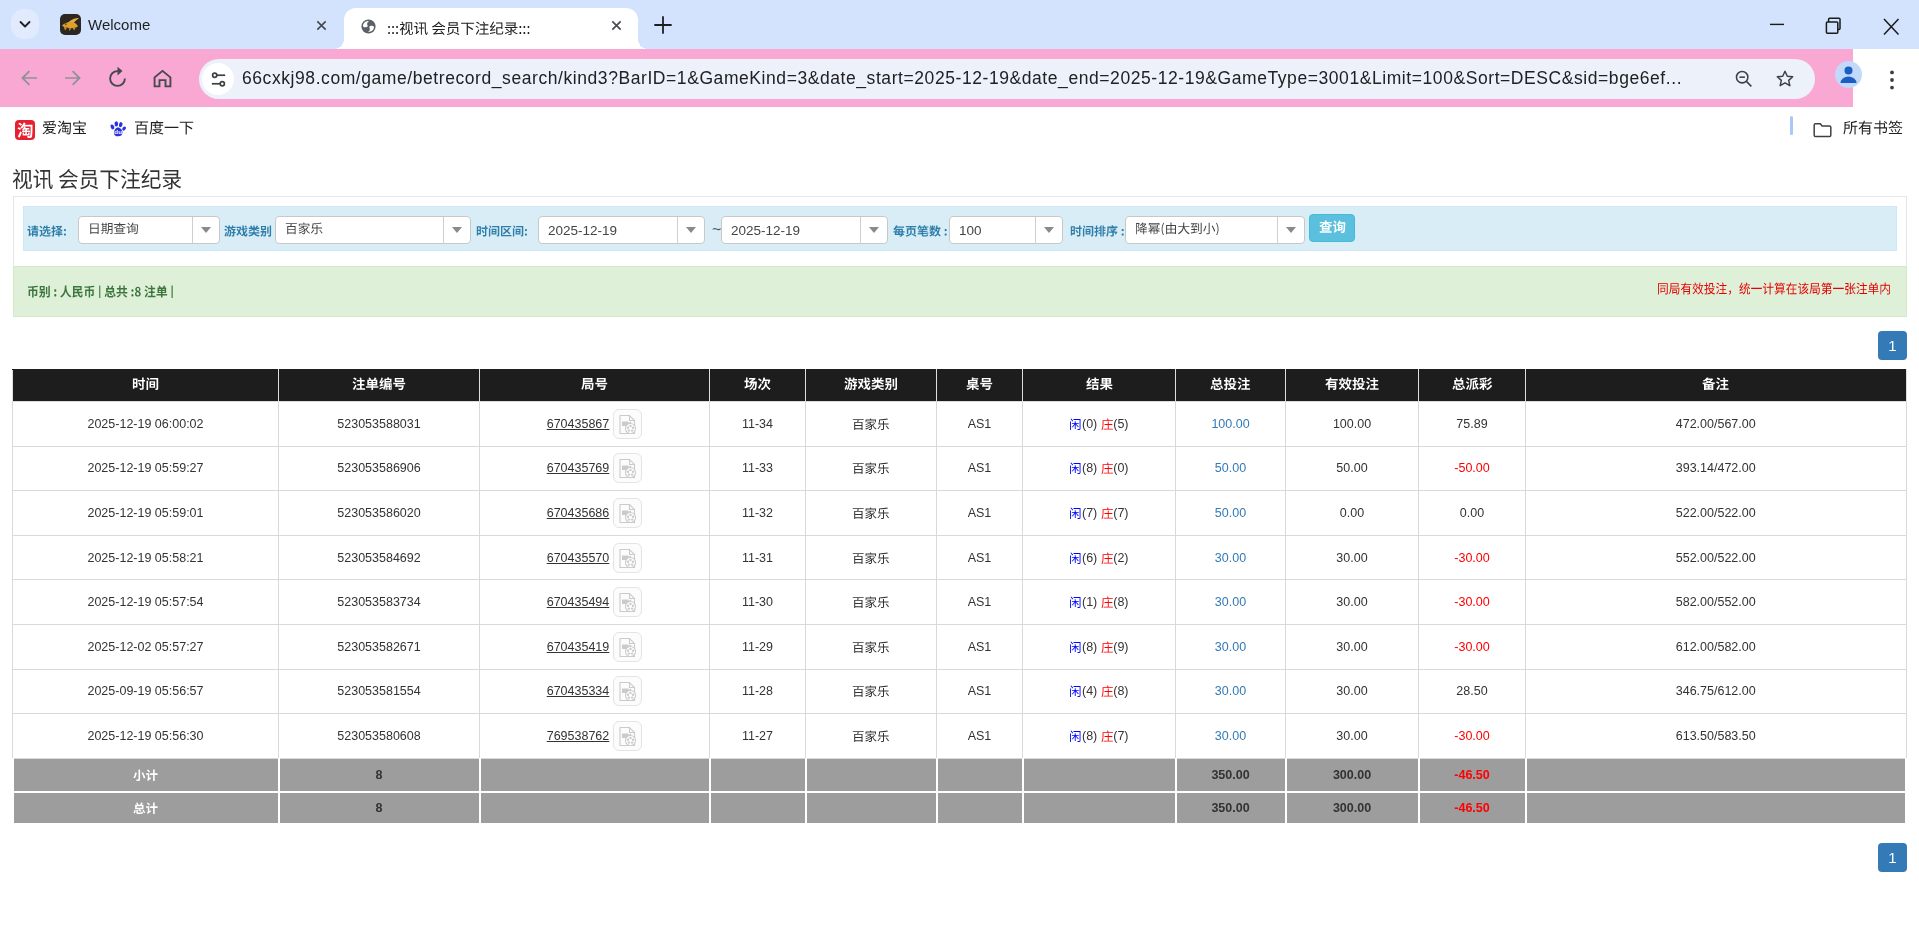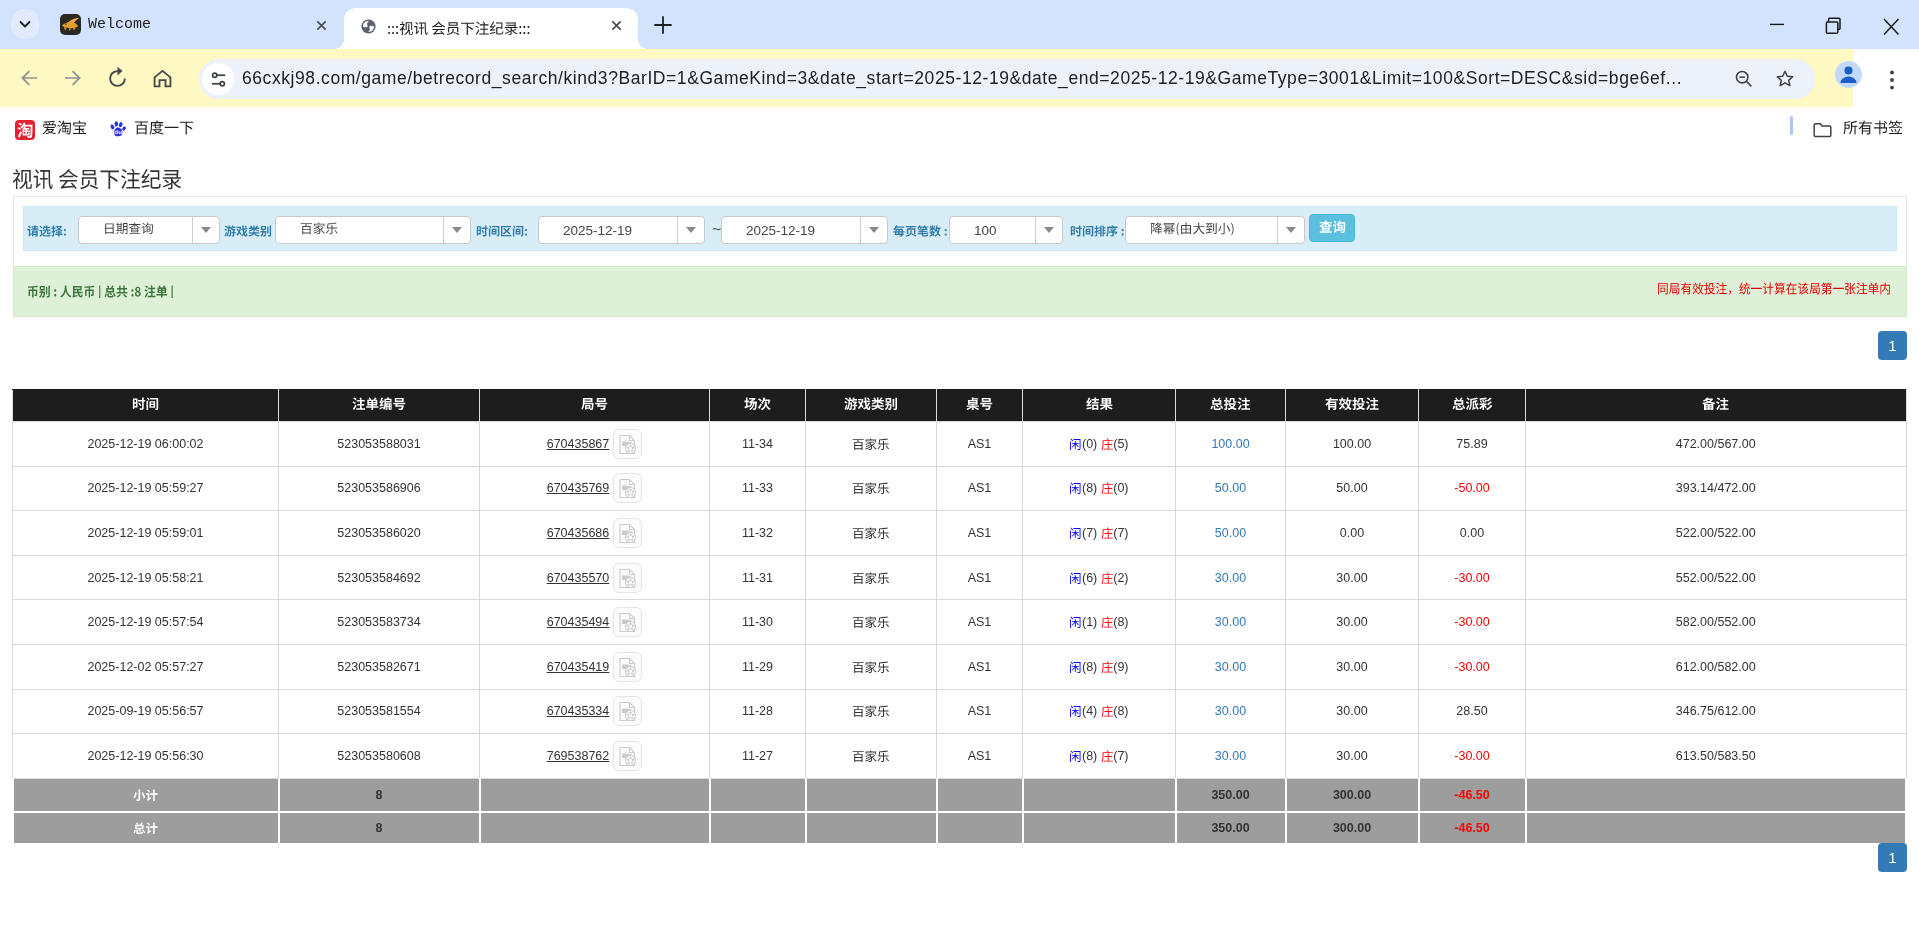--- a/index.html
+++ b/index.html
@@ -1,52 +1,52 @@
 <!DOCTYPE html>
 <html><head>
 <meta charset="utf-8">
 <style>
 * { margin:0; padding:0; box-sizing:border-box; }
 html,body { width:1919px; height:935px; overflow:hidden; background:#fff;
   font-family:"Liberation Sans", sans-serif; }
-.tabstrip { position:absolute; left:0; top:0; width:1919px; height:49px; background:#d3e3fd;font-family:Liberation Mono, monospace; }
+.tabstrip { position:absolute; left:0; top:0; width:1919px; height:49px; background:#d3e3fd; }
 .tabsearch { position:absolute; left:11px; top:9px; width:28px; height:30px; border-radius:13px; background:#e2ebfd; display:flex; align-items:center; justify-content:center; }
 .tab1 { position:absolute; left:48px; top:0; width:296px; height:49px; }
 .tab1 .fav { position:absolute; left:12px; top:14px; width:21px; height:21px; border-radius:5px; background:#2b2722; overflow:hidden; }
 .tab1 .title { position:absolute; left:40px; top:16px; font-size:15px; color:#1f1f1f; }
 .closex { stroke:#45484d; stroke-width:1.7; }
 .tab1 .x { position:absolute; left:267px; top:19px; }
 .tabactive { position:absolute; left:344px; top:8px; width:294px; height:41px; background:#fff; border-radius:12px 12px 0 0; }
 .tabactive .globe { position:absolute; left:16px; top:10px; }
 .tabactive .title { position:absolute; left:43px; top:13px; }
 .tabactive .x { position:absolute; left:266px; top:11px; }
 .corner { position:absolute; width:10px; height:10px; bottom:0; background:radial-gradient(circle at 0 0, rgba(0,0,0,0) 10px, #fff 10px); }
 .newtab { position:absolute; left:652px; top:14px; }
 .winctl { position:absolute; top:0; right:0; height:49px; }
-.toolbar { position:absolute; left:0; top:49px; width:1853px; height:58px; background:#fef9c3; }
+.toolbar { position:absolute; left:0; top:49px; width:1853px; height:58px; background:#f9a8d4; }
 .navic { position:absolute; top:17px; }
 .omnibox { position:absolute; left:199px; top:10px; width:1616px; height:40px; border-radius:20px; background:#edf1fa; }
 .tunecirc { position:absolute; left:3px; top:4px; width:32px; height:32px; border-radius:50%; background:#fff; display:flex; align-items:center; justify-content:center; }
 .urltext { position:absolute; left:43px; top:9px; font-size:17.5px; color:#202124; letter-spacing:0.57px; white-space:nowrap; }
 .avatar { position:absolute; left:1835px; top:12px; width:27px; height:27px; border-radius:50%; background:#c2d9fc; overflow:hidden; }
 .bookbar { position:absolute; left:0; top:107px; width:1919px; height:39px; background:#fff; }
 .tbico { position:absolute; left:15px; top:13px; width:20px; height:20px; background:#e6202e; border-radius:4px; text-align:center; line-height:20px; }
 .bmsep { position:absolute; left:1790px; top:9px; width:3px; height:19px; background:#a8c7fa; border-radius:2px; }
 h1.ptitle { position:absolute; left:11.5px; top:167.5px; } h1.ptitle svg { display:block; }
 .filterbox { position:absolute; left:13px; top:196px; width:1894px; height:70px; background:#fff; border:1px solid #e7e7e7; border-bottom:none; }
 .filterbar { position:absolute; left:9px; top:9px; width:1874px; height:45px; background:#d9edf7; border:1px solid #cde8f4; }
 .flabel { position:absolute; top:16px; }
 .combo { position:absolute; top:9px; height:28px; background:#fff; border:1px solid #c8c8c8; border-radius:4px; font-size:13.5px; color:#424242; }
-.combo .txt { position:absolute; left:24px; top:5px; white-space:nowrap;text-align:center; }
+.combo .txt { position:absolute; left:9px; top:5px; white-space:nowrap;text-align:center; }
 .combo .arr { position:absolute; right:0; top:0; bottom:0; width:27px; border-left:1px solid #cfcfcf; }
 .combo .arr:after { content:""; position:absolute; left:8px; top:10px; border-left:5.5px solid transparent; border-right:5.5px solid transparent; border-top:6.5px solid #8a8a8a; }
 .qbtn { position:absolute; left:1285px; top:7px; width:46px; height:28px; background:#5bc0de; border:1px solid #46b8da; border-radius:4px; text-align:center; line-height:25px; }
 .greenbar { position:absolute; left:13px; top:266px; width:1894px; height:51px; background:#dff0d8; border:1px solid #d6e9c6; }
 .pagbtn { position:absolute; width:29px; height:29px; background:#337ab7; border-radius:4px; color:#fff; font-size:15px; text-align:center; line-height:29px; }
-table.data { position:absolute; left:11.5px; top:369px; width:1895.5px; border-collapse:collapse; table-layout:fixed; font-size:12.5px; color:#333;margin-top:20px; }
+table.data { position:absolute; left:11.5px; top:369px; width:1895.5px; border-collapse:collapse; table-layout:fixed; font-size:12.5px; color:#333; }
 table.data th { background:#1d1d1d; height:32px; border:1px solid #ddd; border-top-color:#1d1d1d; padding:0; }
 table.data td { text-align:center; height:44.6px; border:1px solid #d9d9d9; background:#fff; padding:0; }
 tr.sub td { background:#9d9d9d; height:34px; border:2px solid #fff; font-weight:bold; }
 tr.sub + tr.sub td { height:32px; }
 tr.sub.first td { border-top:1px solid #d9d9d9; }
 .blue { color:#337ab7; }
 .red { color:#f00; }
 .vidbtn { display:inline-block; vertical-align:middle; width:29px; height:30px; background:#fcfcfc; border:1px solid #e4e4e4; border-radius:6px; margin-left:4px; position:relative; }
 .vidbtn svg { position:absolute; left:4px; top:4px; }
 .roundnum { display:inline-block; vertical-align:middle;text-decoration:underline; }

